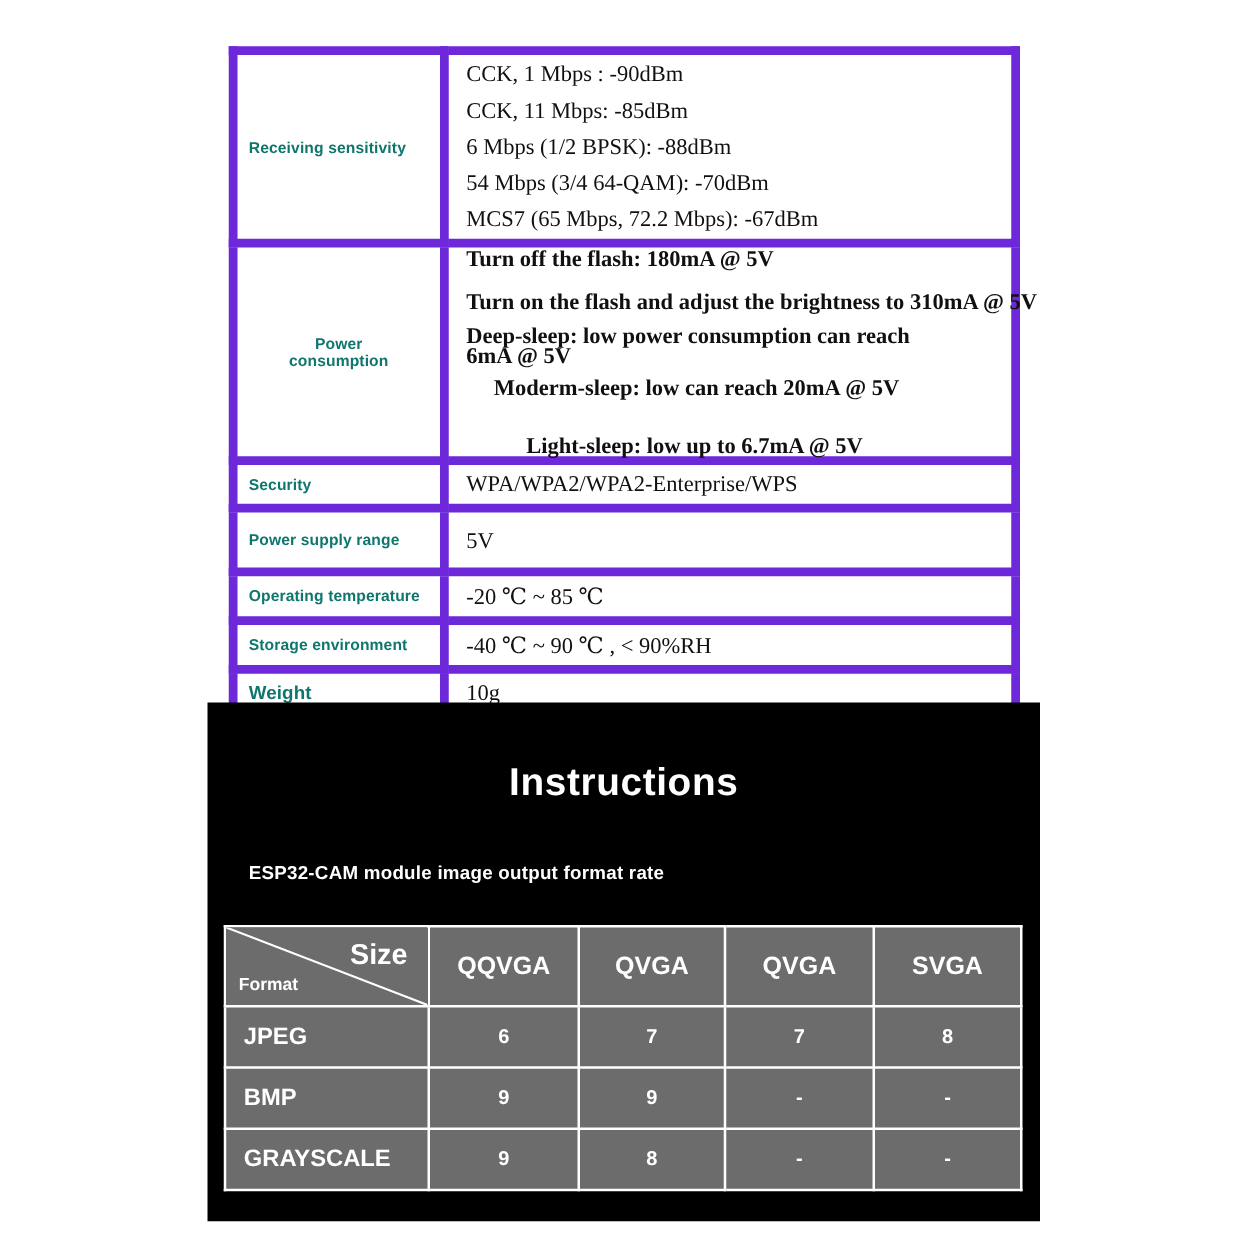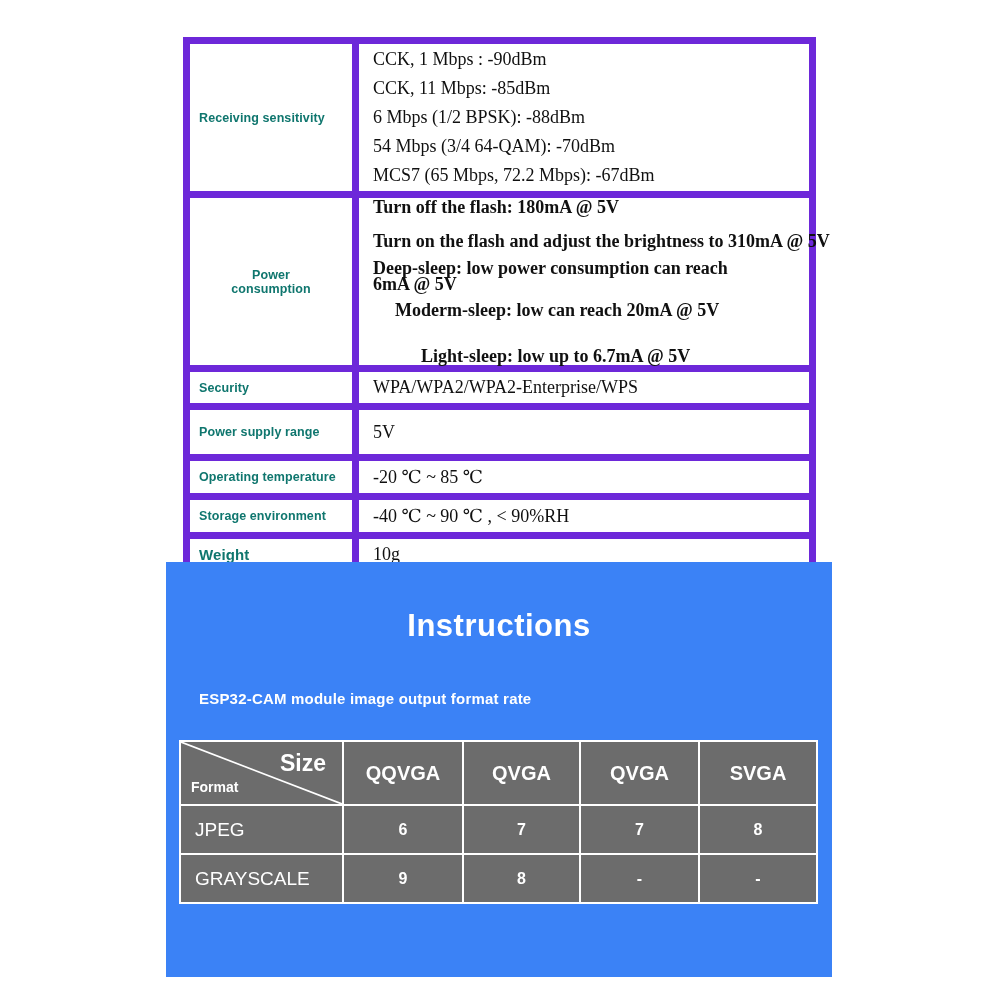--- a/index.html
+++ b/index.html
@@ -45,21 +45,21 @@
   .pc-1 { margin-bottom:18px; }
   .pc-2 { margin-bottom:11px; }
   .pc-3 { margin-bottom:0; }
   .pc-4 { margin-bottom:10px; }
   .pc-5 { margin-left:22px; margin-bottom:30px; }
   .pc-6 { margin-left:48px; }
 
   
   .gray-panel {
     position:absolute; left:166px; top:562px; width:666px; height:415px;
-    background:#3b82f6; color:#ffffff;
+    background:#000000; color:#ffffff;
   }
   .panel-title {
     margin:0; padding-top:46px; text-align:center;
     font-size:31px; font-weight:700; letter-spacing:0.5px;
   }
   .panel-subtitle {
     margin:0; position:absolute; left:33px; top:128px;
     font-size:15px; font-weight:700; letter-spacing:0.2px;
   }
 
@@ -67,21 +67,21 @@
     position:absolute; left:13px; top:178px; width:637px;
     border-collapse:collapse; table-layout:fixed;
   }
   .fmt-table td, .fmt-table th {
     border:2px solid #ffffff; background:#6c6c6c; color:#ffffff;
     padding:0; font-family:"Liberation Sans", sans-serif;
   }
   .fmt-table tr.hdr { height:64px; }
   .fmt-table tr.data { height:49px; }
   .fmt-table th.size-col { font-size:20px; font-weight:700; text-align:center; }
-  .fmt-table td.fmt-name { padding-left:14px; font-size:19px; font-weight:400; text-align:left; }
+  .fmt-table td.fmt-name { padding-left:14px; font-size:19px; font-weight:700; text-align:left; }
   .fmt-table td.fmt-val  { font-size:16px; font-weight:600; text-align:center; }
 
   .corner-cell { position:relative; }
   .corner-cell svg { position:absolute; left:0; top:0; width:100%; height:100%; display:block; }
   .corner-size {
     position:absolute; top:8px; right:16px;
     font-size:23px; font-weight:700;
   }
   .corner-format {
     position:absolute; bottom:9px; left:10px;
@@ -167,20 +167,27 @@
         <th class="size-col">SVGA</th>
       </tr>
       <tr class="data">
         <td class="fmt-name">JPEG</td>
         <td class="fmt-val">6</td>
         <td class="fmt-val">7</td>
         <td class="fmt-val">7</td>
         <td class="fmt-val">8</td>
       </tr>
       <tr class="data">
+        <td class="fmt-name">BMP</td>
+        <td class="fmt-val">9</td>
+        <td class="fmt-val">9</td>
+        <td class="fmt-val">-</td>
+        <td class="fmt-val">-</td>
+      </tr>
+      <tr class="data">
         <td class="fmt-name">GRAYSCALE</td>
         <td class="fmt-val">9</td>
         <td class="fmt-val">8</td>
         <td class="fmt-val">-</td>
         <td class="fmt-val">-</td>
       </tr>
     </tbody>
       </table>
   </div>
 

